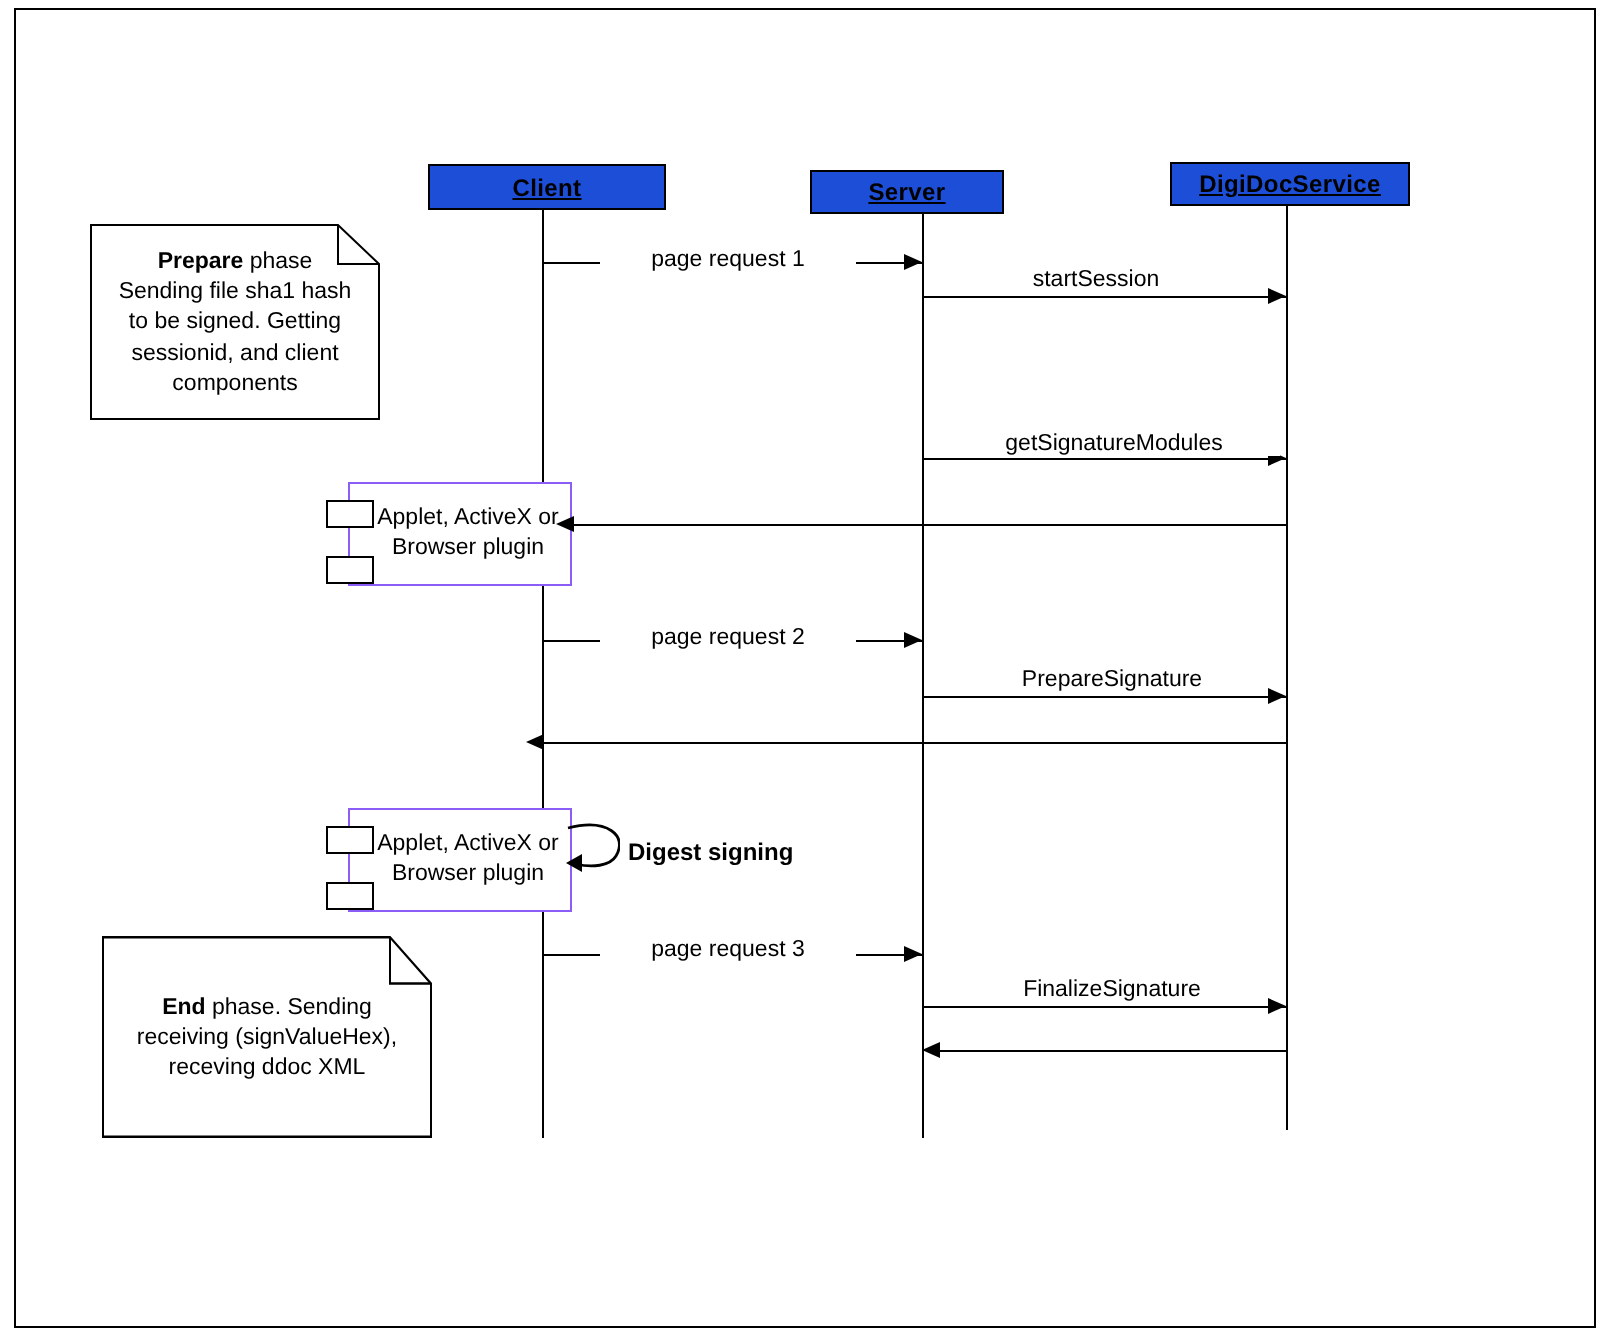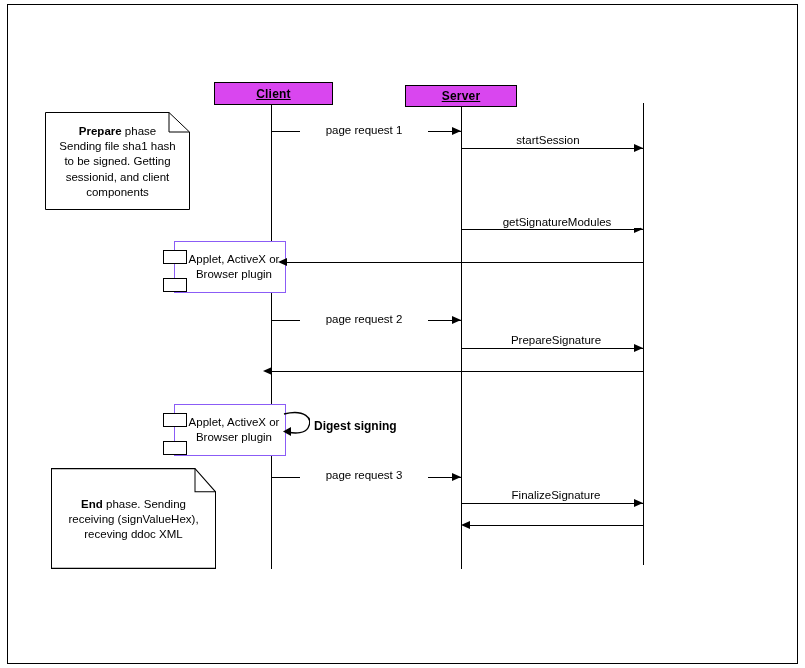--- a/index.html
+++ b/index.html
@@ -22,21 +22,21 @@
     top: 4px;
     width: 791px;
     height: 660px;
     border: 1px solid #000000;
     box-sizing: border-box;
   }
   
   .actor-head {
     position: absolute;
     border: 1px solid #000000;
-    background: #d946ef;
+    background: #1d4ed8;
     box-sizing: border-box;
     display: flex;
     align-items: center;
     justify-content: center;
     font-size: 12px;
     font-weight: bold;
     color: #000000;
     text-decoration: underline;
     letter-spacing: 0.2px;
   }
@@ -137,25 +137,28 @@
 
 <div id="canvas">
 
   <div class="frame-border"></div>
 
   <div class="actor-head" style="left:214px; top:82px; width:119px; height:23px;">
     <span>Client</span>
   </div>
   <div class="lifeline" style="left:271px; top:105px; height:464px;"></div>
 
-  <div class="actor-head" style="left:405px; top:85px; width:112px; height:22px;">
+  <div class="actor-head" style="left:405px; top:85px; width:97px; height:22px;">
     <span>Server</span>
   </div>
   <div class="lifeline" style="left:461px; top:107px; height:462px;"></div>
 
+  <div class="actor-head" style="left:585px; top:81px; width:120px; height:22px;">
+    <span>DigiDocService</span>
+  </div>
   <div class="lifeline" style="left:643px; top:103px; height:462px;"></div>
 
   <div class="note" style="left:45px; top:112px; width:145px; height:98px;">
     <svg class="note-shape" viewBox="0 0 145 98" preserveAspectRatio="none">
       <path d="M0.5,0.5 H124 L144.5,20 V97.5 H0.5 Z" fill="#ffffff" stroke="#000000" stroke-width="1"></path>
       <path d="M124,0.5 V20 H144.5" fill="none" stroke="#000000" stroke-width="1"></path>
     </svg>
     <div class="note-body">
       <div>
         <b>Prepare</b><span> phase</span>

